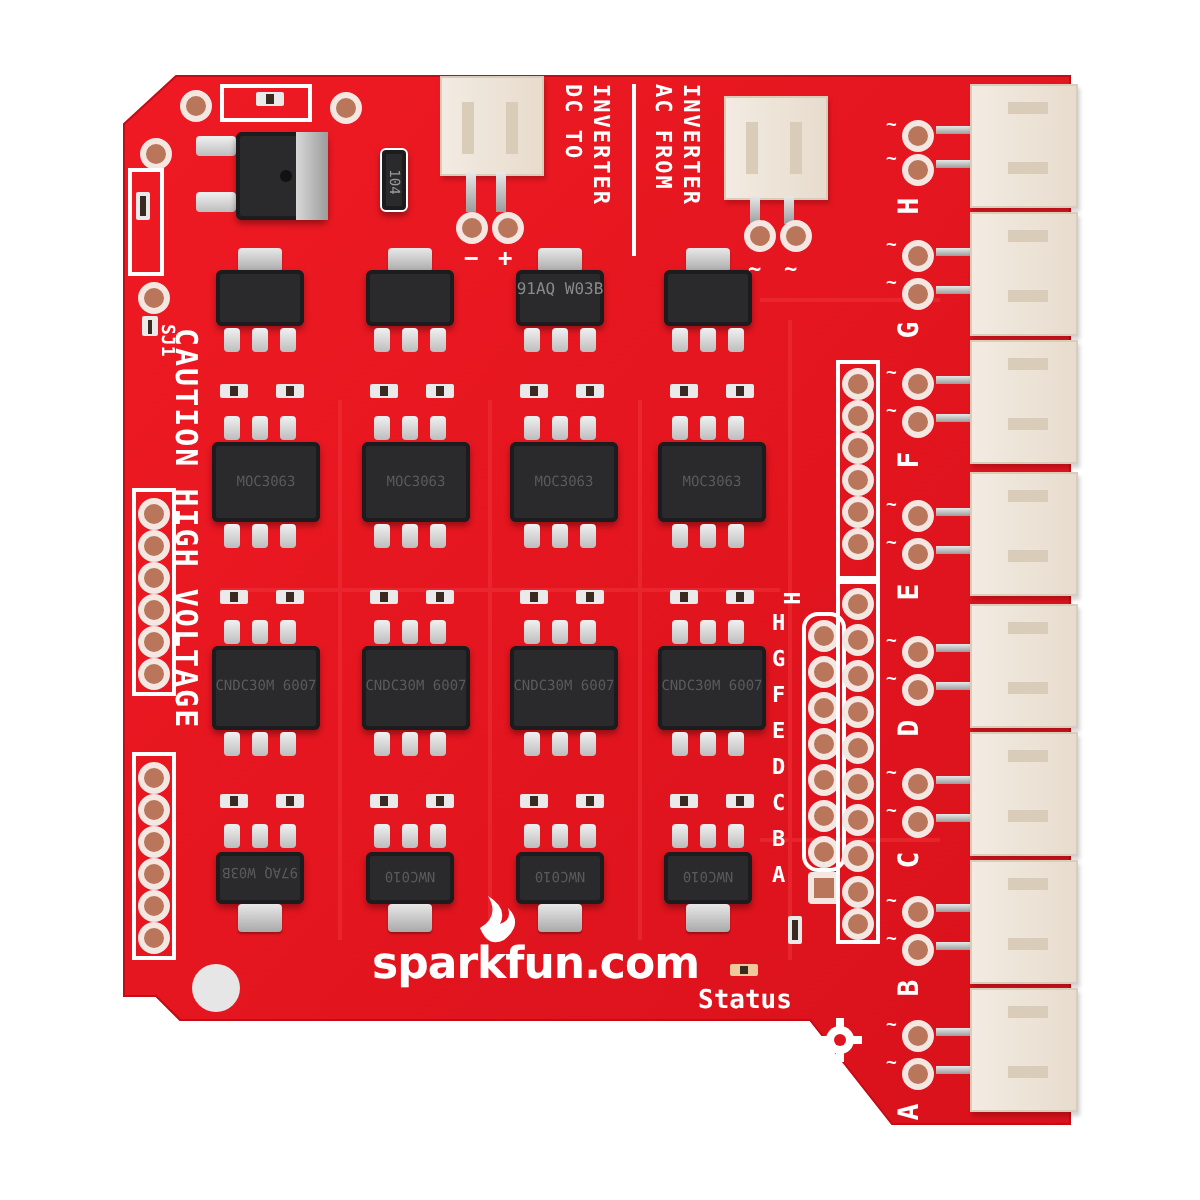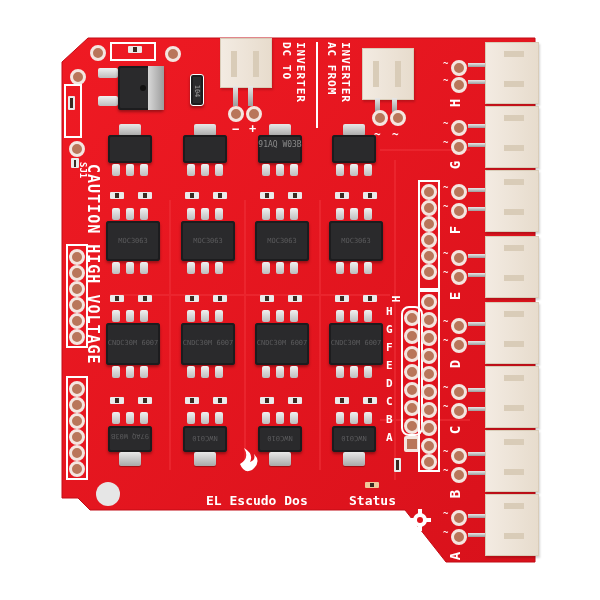--- a/index.html
+++ b/index.html
@@ -283,21 +283,21 @@
       <div class="mark" style="top:8px;transform:rotate(180deg);">NWC010</div>
     </div>
   <div class="ic" style="left:332px;top:426px;width:44px;height:26px;">
       <div class="mark" style="top:8px;transform:rotate(180deg);">NWC010</div>
     </div>
   <div class="tab" style="left:119px;top:452px;width:22px;height:14px;"></div>
   <div class="tab" style="left:194px;top:452px;width:22px;height:14px;"></div>
   <div class="tab" style="left:269px;top:452px;width:22px;height:14px;"></div>
   <div class="tab" style="left:343px;top:452px;width:22px;height:14px;"></div>
 
-  <div class="silk" style="left:206px;top:493px;font-size:13px;">EL Escudo Dos</div>
+  <div class="silk" style="left:186px;top:470px;font-family:'DejaVu Sans',sans-serif;font-size:22px;letter-spacing:-0.5px;">sparkfun.com</div>
   <div class="silk" style="left:349px;top:493px;font-size:13px;">Status</div>
   <div class="res" style="left:365px;top:482px;width:14px;height:6px;background:#f0c89a;"></div>
   <div class="res" style="left:394px;top:458px;width:7px;height:14px;"></div>
 
   <div class="silk" style="left:387px;top:305px;font-size:11px;line-height:20px;width:12px;text-align:center;">
     <div class="vert-ccw" style="transform:rotate(-90deg);">H</div>
   </div>
   <div class="silk" style="left:386px;top:305px;font-size:11px;">H</div>
   <div class="silk" style="left:386px;top:323px;font-size:11px;">G</div>
   <div class="silk" style="left:386px;top:341px;font-size:11px;">F</div>

